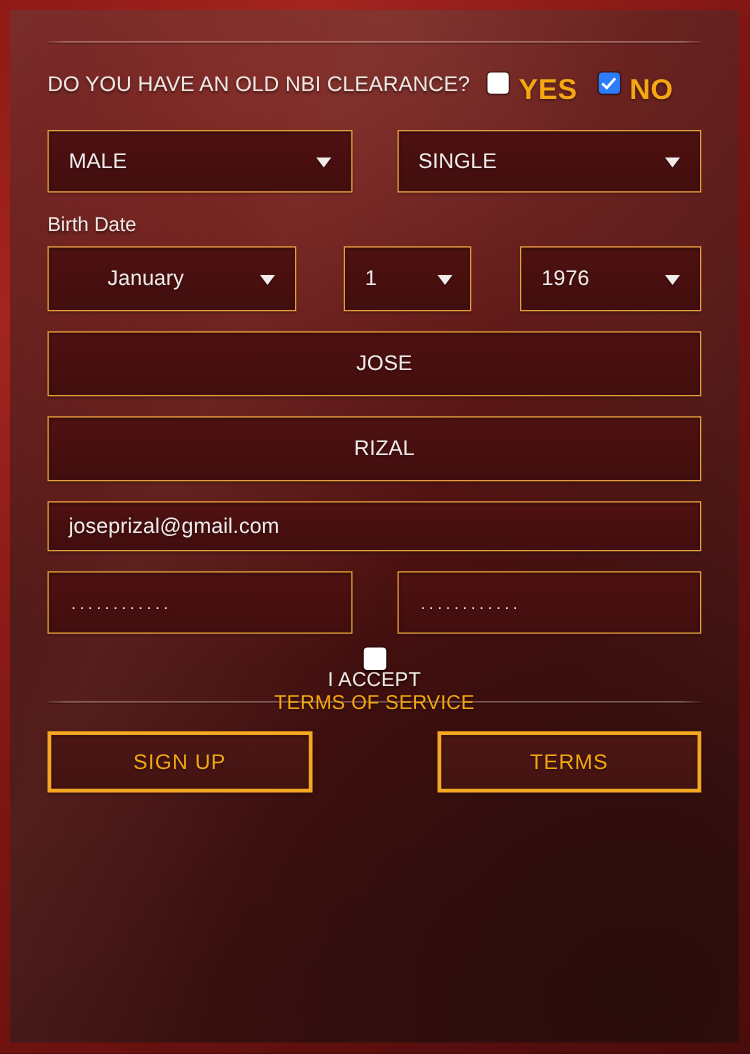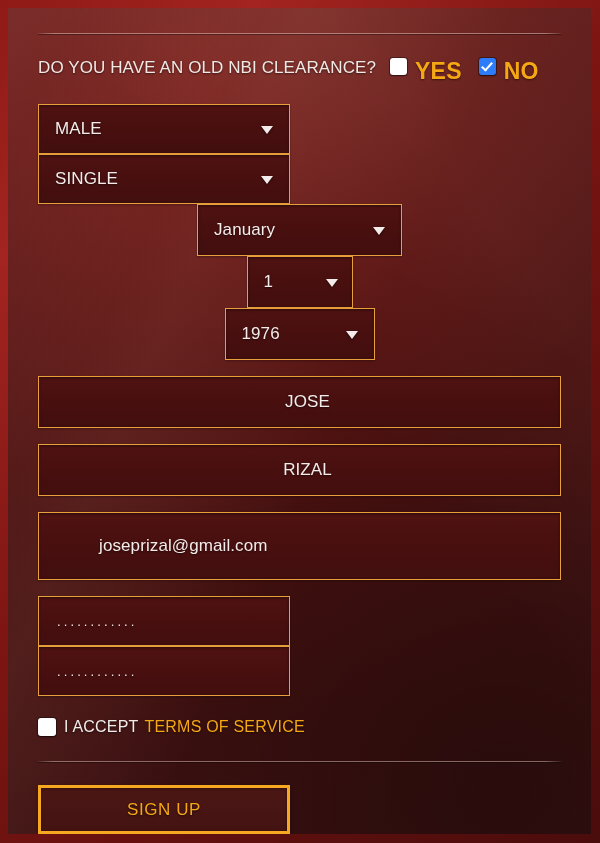--- a/index.html
+++ b/index.html
@@ -161,64 +161,65 @@
     right: 16px;
     top: 50%;
     margin-top: -3px;
     width: 0; height: 0;
     border-left: 6px solid transparent;
     border-right: 6px solid transparent;
     border-top: 8px solid #f3ecea;
     filter: drop-shadow(0 1px 1px rgba(0,0,0,0.5));
   }
 
-  .row { display: flex; flex-direction: column; }
+  .row { display: flex; }
 
   
   .r1 { margin-top: 22px; }
   .sel-wide { width: 252px; height: 50px; }
   .r1 .spacer { width: 36px; flex: none; }
 
   
   .bd-label {
     color: #f0e9e6;
     font-size: 16px;
     margin-top: 18px;
     margin-bottom: 7px;
     text-shadow: 0 1px 2px rgba(0,0,0,0.5);
   }
   .bd-row { align-items: center; }
-  .sel-month { width: 205px; height: 52px; }
+  .sel-month { width: 205px; height: 52px; padding-left: 31px; }
   .sel-day   { width: 106px; height: 52px; }
   .sel-year  { width: 150px; height: 52px; }
   .bd-gap1 { width: 38px; flex: none; }
   .bd-gap2 { width: 39px; flex: none; }
   .sel-day .val { padding-left: 16px; }
   .sel-day .caret { right: 14px; }
 
   
   .inp-full { width: 100%; height: 52px; margin-top: 16px; justify-content: center; }
-  .inp-email { width: 100%; height: 68px; margin-top: 16px; padding-left: 44px; }
+  .inp-email { width: 100%; height: 40px; margin-top: 16px; }
   .pw-row { margin-top: 16px; }
   .inp-pw { width: 252px; height: 50px; }
   .pw-row .spacer { width: 36px; flex: none; }
   .dots {
     color: #f3ecea;
     font-size: 13px;
     letter-spacing: 3.1px;
     padding-left: 18px;
     text-shadow: 0 1px 2px rgba(0,0,0,0.5);
   }
 
   
   .terms-row {
     display: flex;
-    align-items: flex-start;
-    margin-top: 22px;
+    align-items: center;
+    margin-top: 11px;
     height: 22px;
+    flex-direction: column;
   }
   .terms-accept {
     color: #f3ecea;
     font-size: 16px;
     letter-spacing: 0.2px;
     text-shadow: 0 1px 2px rgba(0,0,0,0.5);
   }
   .terms-link {
     color: #f5a814;
     font-size: 16px;
@@ -287,20 +288,21 @@
           <span class="val">MALE</span>
           <span class="caret"></span>
         </div>
         <div class="spacer"></div>
         <div class="field sel-wide">
           <span class="val">SINGLE</span>
           <span class="caret"></span>
         </div>
       </div>
 
+      <div class="bd-label">Birth Date</div>
 
       <div class="row bd-row">
         <div class="field sel-month">
           <span class="val">January</span>
           <span class="caret"></span>
         </div>
         <div class="bd-gap1"></div>
         <div class="field sel-day">
           <span class="val">1</span>
           <span class="caret"></span>

